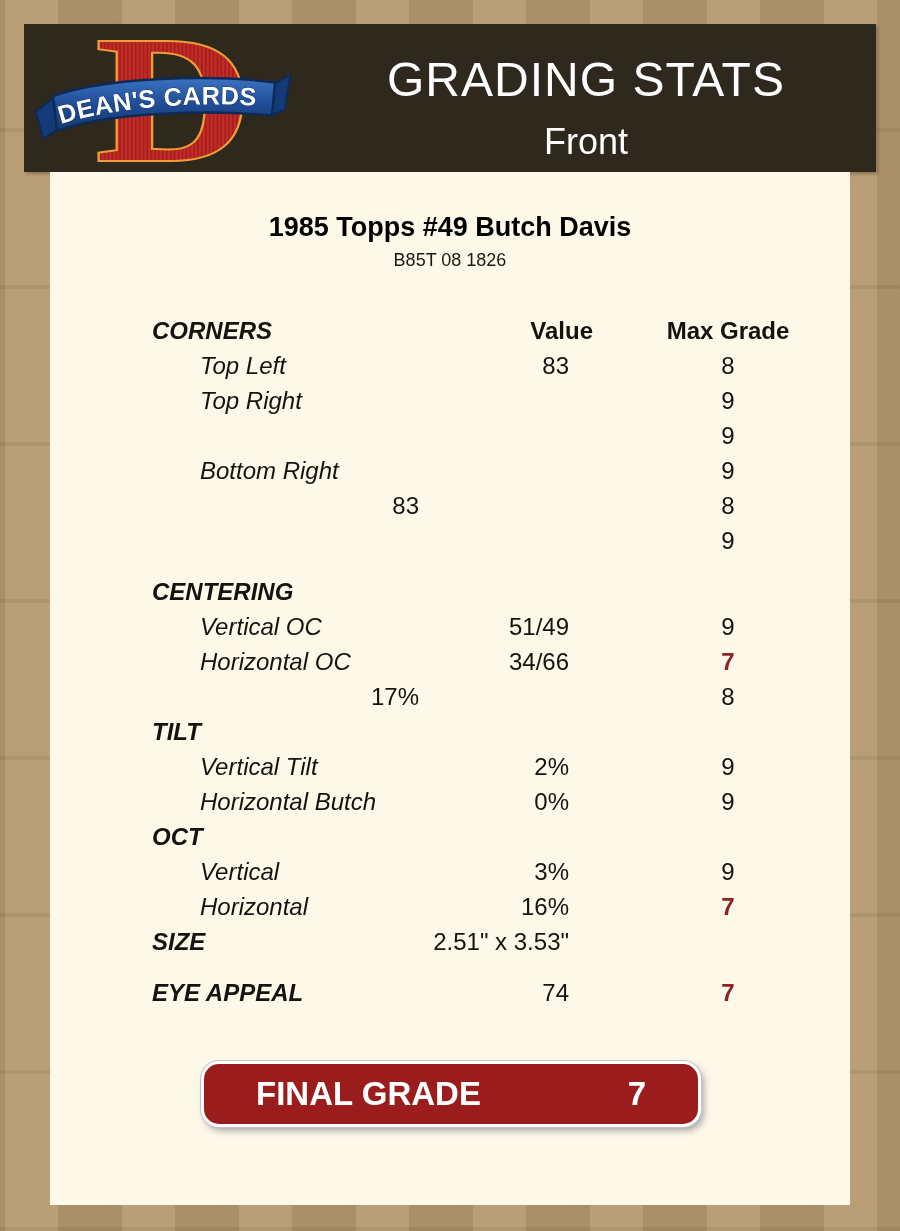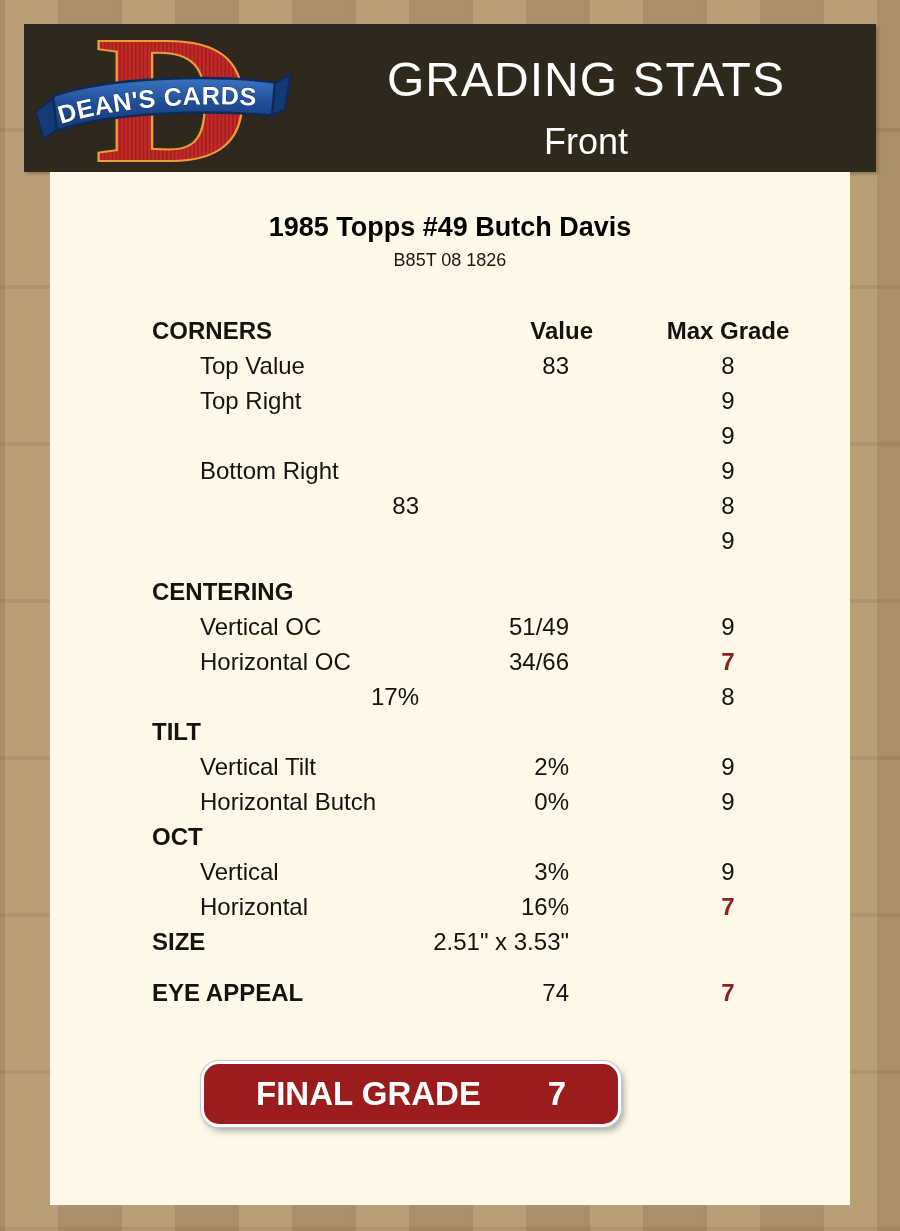--- a/index.html
+++ b/index.html
@@ -25,30 +25,30 @@
     position:absolute;left:50px;top:172px;width:800px;height:1033px;
     background:var(--panel-bg,#fdf8e8);
   }
   .card-title{position:absolute;top:42px;left:0;width:100%;text-align:center;
     font-size:27px;font-weight:bold;color:#000000;line-height:1;}
   .card-code{position:absolute;top:79px;left:0;width:100%;text-align:center;
     font-size:18px;color:#1b1813;line-height:1;}
   .stats-table{position:absolute;left:102px;top:141px;width:656px;color:#15130f;}
   .row{display:grid;grid-template-columns:267px 150px 79px 160px;height:35px;align-items:center;font-size:24px;}
   .row.gap{margin-top:16px;}
-  .cell-label{white-space:nowrap;}
+  .cell-label{white-space:nowrap;font-style:italic;}
   .row.head .cell-label,.row.section .cell-label{font-weight:bold;}
   .row.item .cell-label{padding-left:48px;}
   .cell-value{text-align:right;white-space:nowrap;}
   .row.head .cell-value{font-weight:bold;margin-right:-24px;}
   .cell-grade{grid-column:4;text-align:center;white-space:nowrap;}
   .row.head .cell-grade{font-weight:bold;}
   .cell-grade.alert{color:var(--accent-red,#8e2222);font-weight:bold;}
   .final-btn{
-    position:absolute;left:151px;top:889px;width:420px;height:66px;box-sizing:border-box;
+    position:absolute;left:151px;top:889px;width:500px;height:66px;box-sizing:border-box;
     background:var(--button-red,#9b1c1c);
     border:3px solid #ffffff;border-radius:18px;
     box-shadow:0 0 0 1px #c3c3c9, 3px 4px 6px rgba(95,95,108,0.5);
     display:flex;justify-content:space-between;align-items:center;
     padding:0 52px;color:#ffffff;font-size:33px;font-weight:bold;cursor:pointer;
   }
 </style>
 </head>
 <body>
 
@@ -90,21 +90,21 @@
   <div class="card-title">1985 Topps #49 Butch Davis</div>
   <div class="card-code">B85T 08 1826</div>
 
   <div class="stats-table">
       <div class="row head">
         <div class="cell-label">CORNERS</div>
         <div class="cell-value">Value</div>
         <div class="cell-grade">Max Grade</div>
       </div>
       <div class="row item">
-        <div class="cell-label">Top Value</div>
+        <div class="cell-label">Top Left</div>
         <div class="cell-value">83</div>
         <div class="cell-grade">8</div>
       </div>
       <div class="row item">
         <div class="cell-label">Top Right</div>
         <div class="cell-value"></div>
         <div class="cell-grade">9</div>
       </div>
       <div class="row item">
         <div class="cell-value"></div>

